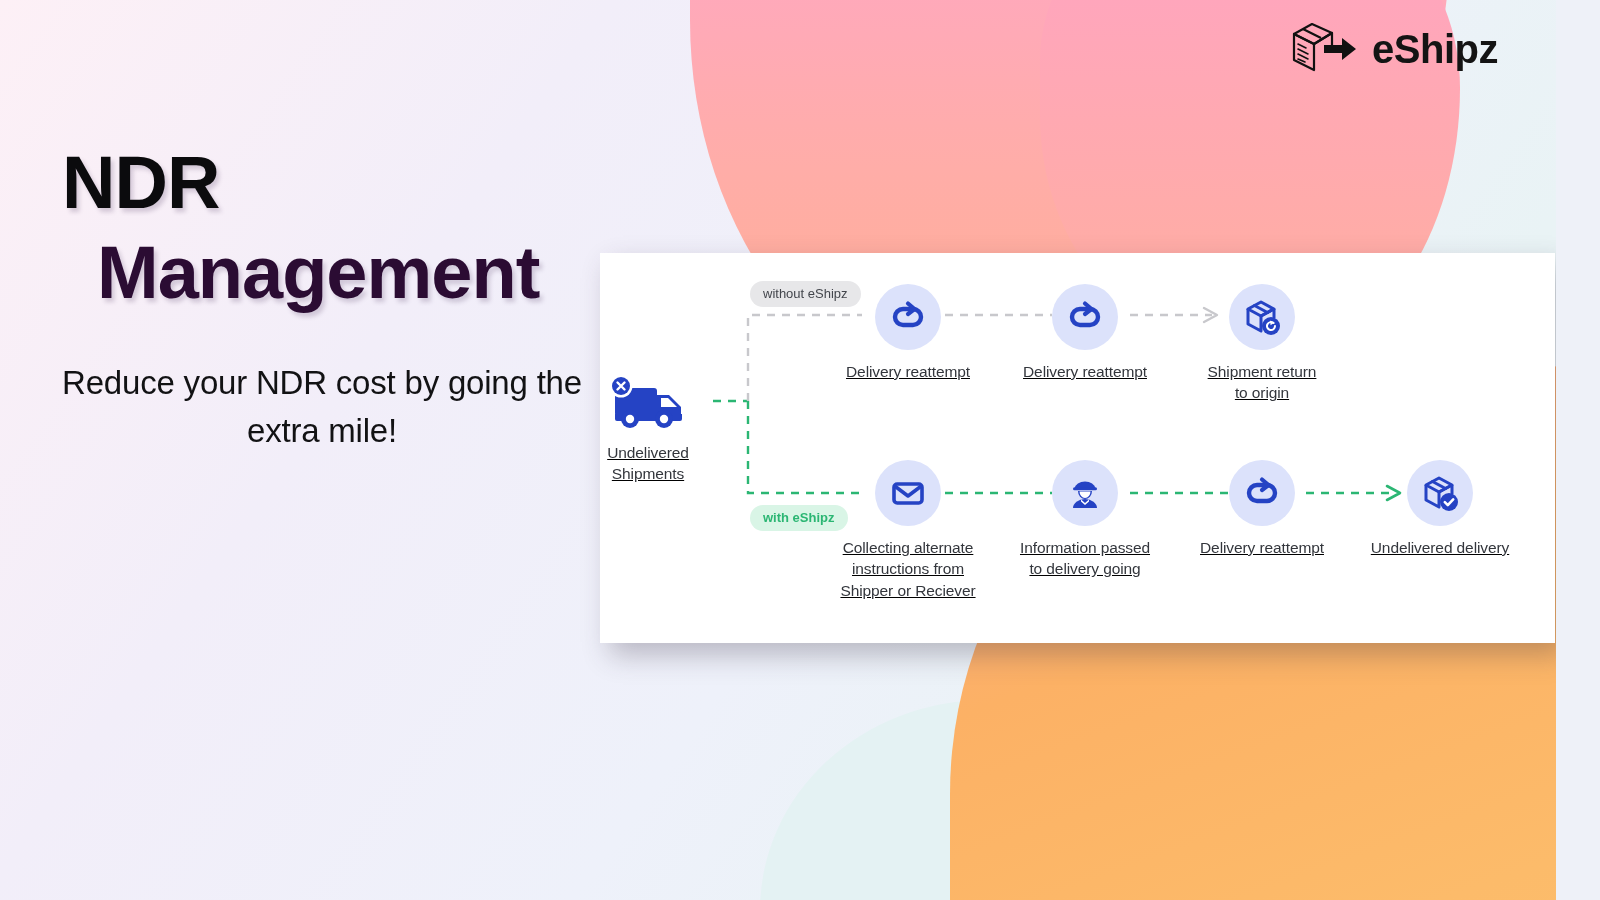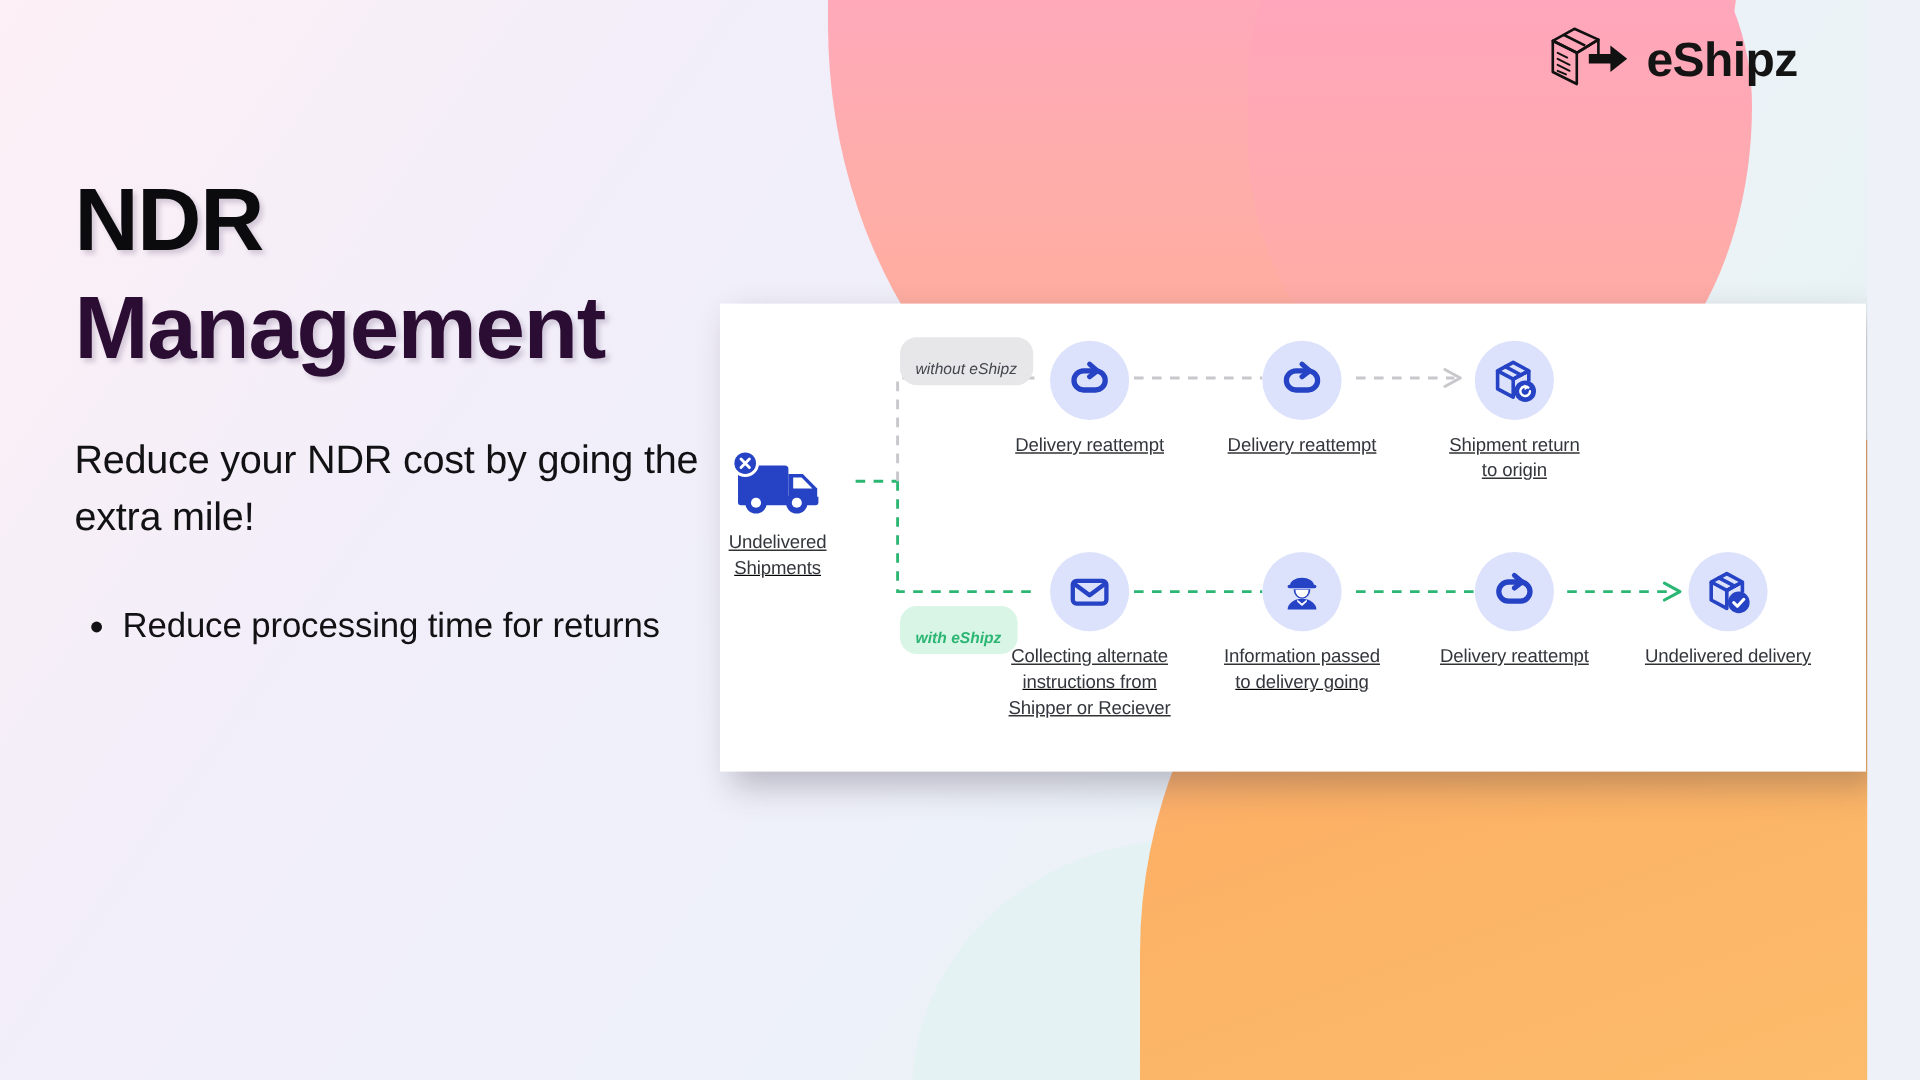--- a/index.html
+++ b/index.html
@@ -86,27 +86,28 @@
   }
   .title {
     font-size: 74px;
     font-weight: bold;
     line-height: 1.22;
     letter-spacing: -1px;
     margin: 0;
     text-shadow: 3px 4px 4px rgba(80,60,100,0.22);
   }
   .title-1 { color: #0b0b0d; display: block; }
-  .title-2 { color: #2b0c33; display: block; }
+  .title-2 { color: #2b0c33; display: block; margin-left: 35px; }
   .subtitle {
     margin: 40px 0 0 0;
     font-size: 33px;
     line-height: 1.48;
     color: #121214;
     letter-spacing: -0.2px;
+    text-align: center;
   }
   .bullets {
     margin: 40px 0 0 0;
     padding: 0 0 0 40px;
     list-style: none;
   }
   .bullets li {
     position: relative;
     font-size: 29px;
     line-height: 1.82;
@@ -176,24 +177,23 @@
     color: #33363c;
     letter-spacing: -0.1px;
     white-space: pre-line;
   }
 
   
   .pill {
     position: absolute;
     border-radius: 14px;
     font-size: 13px;
-    padding: 20px 13px 7px;
+    padding: 6px 13px 7px;
     line-height: 1;
     white-space: nowrap;
-    font-style: italic;
   }
   .pill-gray {
     background: #e7e7e9;
     color: #43464c;
   }
   .pill-green {
     background: #d9f5e6;
     color: #2bb673;
     font-weight: bold;
     text-align: right;
@@ -230,21 +230,20 @@
     <span class="logo-text">eShipz</span>
   </div>
 
   <div class="copy">
     <h1 class="title">
       <span class="title-1">NDR</span>
       <span class="title-2">Management</span>
     </h1>
     <p class="subtitle">Reduce your NDR cost by going the extra mile!</p>
     <ul class="bullets">
-      <li>Reduce processing time for returns</li>
     </ul>
   </div>
 
   <div class="panel">
     <div class="flow">
 
       <svg class="flow-svg" width="955" height="390" viewBox="0 0 955 390">
 
         <path d="M113 148 L148 148" stroke="#2bb673" stroke-width="2.4" stroke-dasharray="8 7" fill="none"></path>
 

